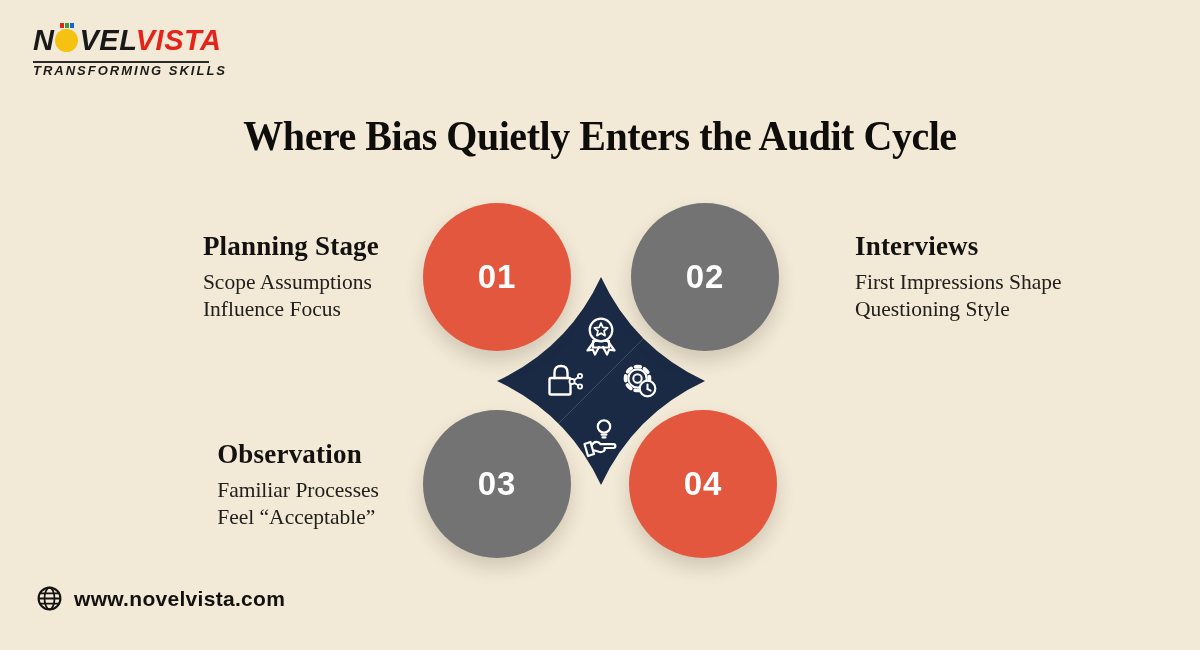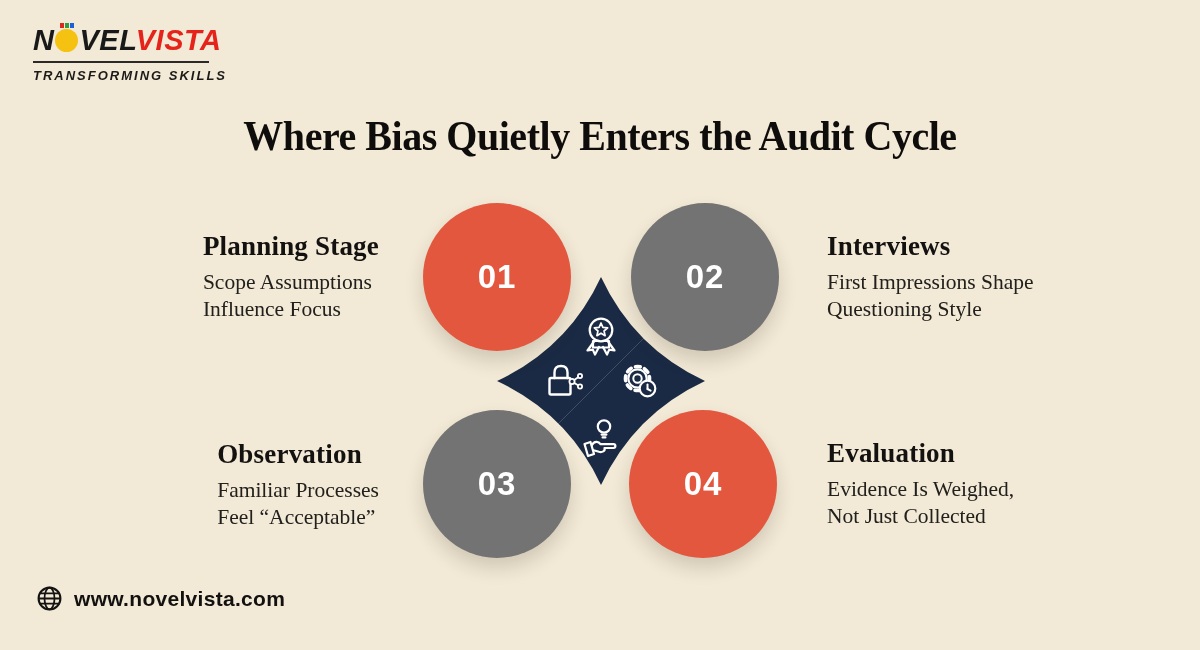--- a/index.html
+++ b/index.html
@@ -13,21 +13,21 @@
   
   .logo { position:absolute; left:33px; top:24px; width:200px;font-style:italic; }
   .logo-word { font-size:29px; font-weight:bold; letter-spacing:.5px; color:#191919; white-space:nowrap; }
   .logo-word .red-part { color:#e5231b; }
   .bulb { display:inline-block; width:25px; height:26px; position:relative; vertical-align:-3px; }
   .stripes { position:absolute; top:-4px; left:50%; transform:translateX(-50%); display:flex; gap:1px; }
   .stripes i { width:4px; height:5px; display:block; }
   .s-red { background:#d92a1c; } .s-green { background:#2f9e44; } .s-blue { background:#1b5fd9; }
   .ball { position:absolute; top:2px; left:1px; width:23px; height:23px; border-radius:50%; background:#f5c211; }
   .logo-rule { width:176px; height:2px; background:#2b2a28; margin-top:4px; }
-  .logo-tagline { margin-top:5px; font-size:13px; font-weight:600; letter-spacing:2px; color:#1c1b19; white-space:nowrap; }
+  .logo-tagline { font-size:13px; font-weight:600; letter-spacing:2px; color:#1c1b19; white-space:nowrap; }
 
   
   .main-title {
     position:absolute; left:0; top:111px; width:100%;
     text-align:center; font-family:"Liberation Serif", serif;
     font-weight:bold; font-size:43px; color:#0e0d0b;
     transform:scaleX(.93); transform-origin:center;
     letter-spacing:-.5px;
   }
 
@@ -42,21 +42,21 @@
   .circle .num {
     color:#ffffff; font-size:33px; font-weight:bold; letter-spacing:1px;
   }
 
   
   .star-wrap { position:absolute; left:497px; top:277px; width:208px; height:208px; }
 
   
   .stage-text { position:absolute; font-family:"Liberation Serif", serif; color:#1f1e1c; }
   .stage-text.align-right { }
-  .stage-text.align-left  { text-align:left; }
+  .stage-text.align-left  { text-align:left;margin-left:28px; }
   .stage-text h2 {
     font-size:27px; font-weight:bold; color:#131210; margin-bottom:7px; letter-spacing:.2px;
   }
   .stage-text p { font-size:21.5px; line-height:1.27; color:#21201d; }
 
   
   .footer { position:absolute; left:36px; top:585px; display:flex; align-items:center; gap:11px;font-weight:bold; }
   .footer .site { font-size:21px; color:#12110f; letter-spacing:.3px; }
 </style>
 </head>
@@ -141,24 +141,20 @@
   <div class="stage-text align-left" style="left:827px; top:231px;">
     <h2>Interviews</h2>
     <p><span>First Impressions Shape</span><br><span>Questioning Style</span></p>
   </div>
 
   <div class="stage-text align-right" style="right:821px; top:439px;">
     <h2>Observation</h2>
     <p><span>Familiar Processes</span><br><span>Feel “Acceptable”</span></p>
   </div>
 
-  <div class="stage-text align-left" style="left:827px; top:438px;">
-    <h2>Evaluation</h2>
-    <p><span>Evidence Is Weighed,</span><br><span>Not Just Collected</span></p>
-  </div>
 
   <div class="footer">
     <svg width="27" height="27" viewBox="0 0 26 26" stroke="#141312" fill="none" stroke-linecap="round">
       <circle cx="13" cy="13" r="10.5" stroke-width="2"></circle>
       <ellipse cx="13" cy="13" rx="4.8" ry="10.5" stroke-width="1.7"></ellipse>
       <line x1="2.8" y1="13" x2="23.2" y2="13" stroke-width="1.7"></line>
       <line x1="4" y1="8" x2="22" y2="8" stroke-width="1.7"></line>
       <line x1="4" y1="18" x2="22" y2="18" stroke-width="1.7"></line>
     </svg>
     <span class="site">www.novelvista.com</span>

